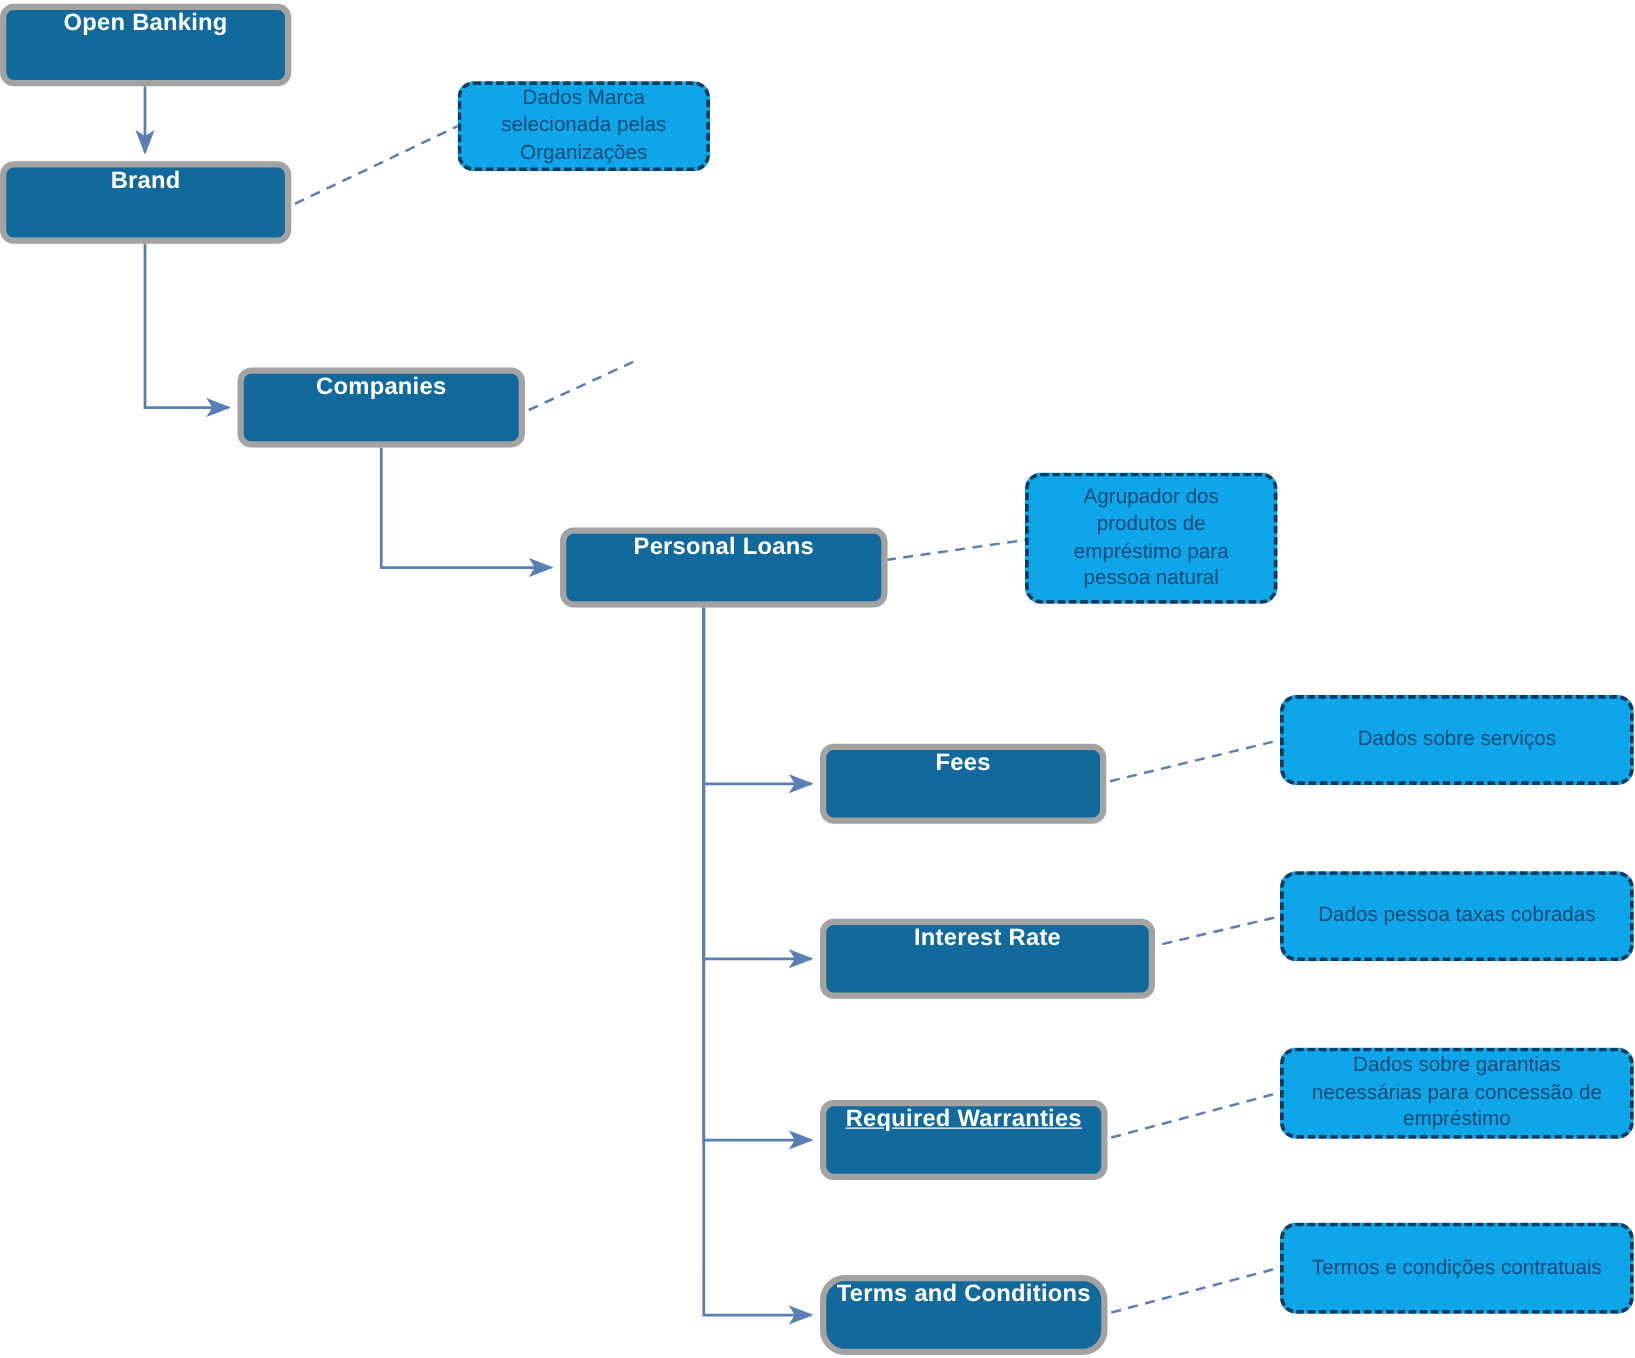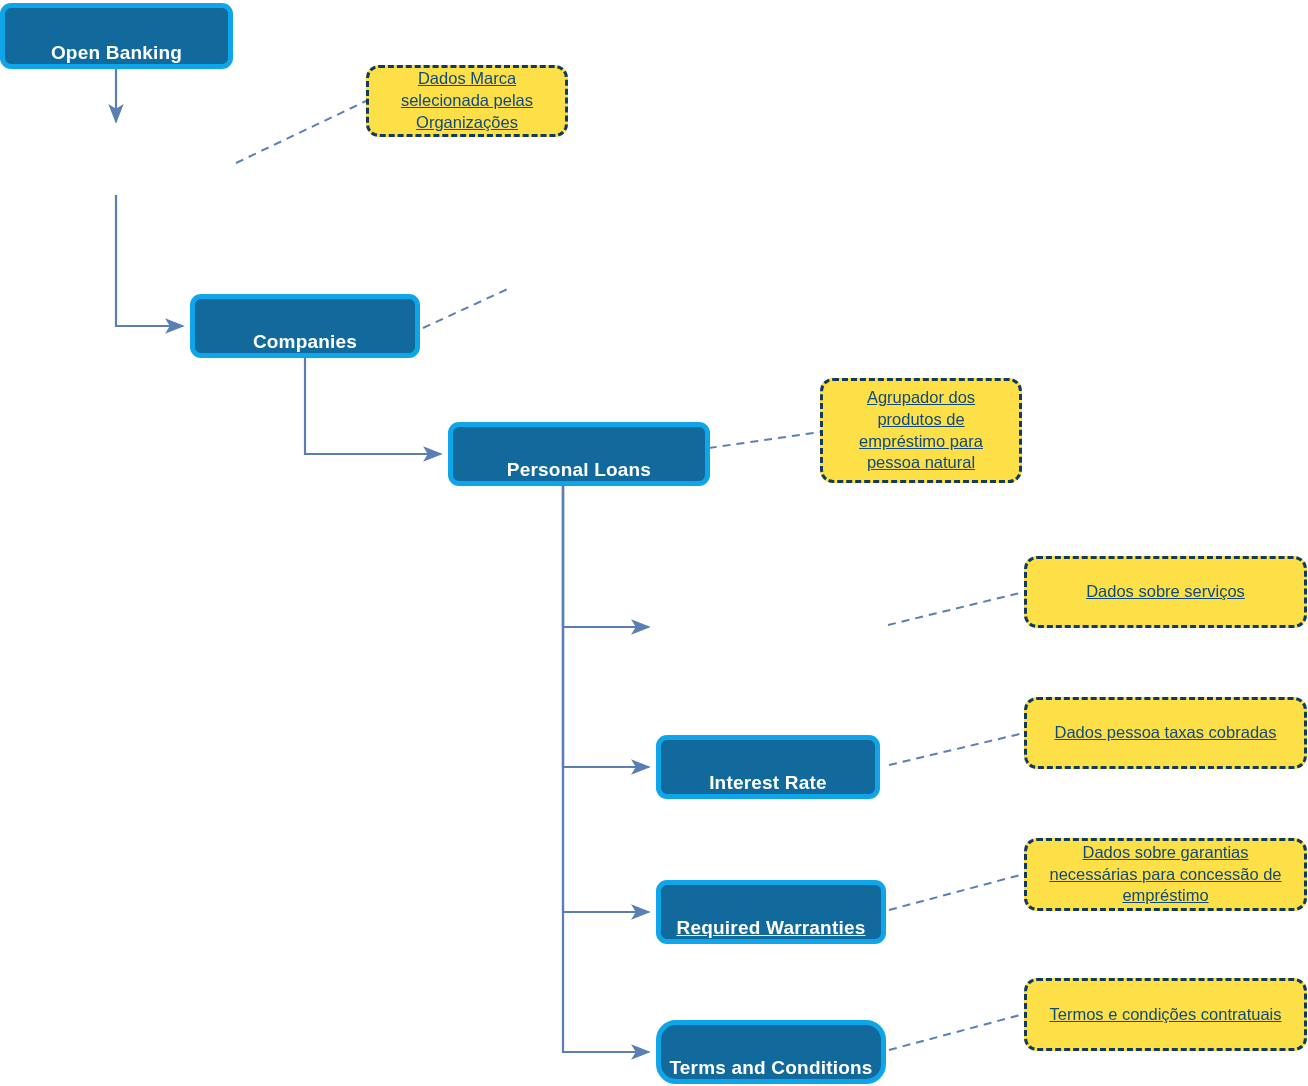--- a/index.html
+++ b/index.html
@@ -23,49 +23,48 @@
     left: 0;
     top: 0;
     width: 1308px;
     height: 1086px;
     pointer-events: none;
   }
   .node {
     position: absolute;
     box-sizing: border-box;
     background: #12699b;
-    border: 5px solid #0ea5e9;
+    border: 5px solid #a3a3a3;
     border-radius: 11px;
     color: #ffffff;
     display: flex;
-    align-items: flex-end;
+    align-items: flex-start;
     justify-content: center;
     text-align: center;
     font-size: 19px;
     font-weight: 700;
     letter-spacing: 0.2px;
     line-height: 1.15;
     padding: 0 8px;
   }
   .note {
     position: absolute;
     box-sizing: border-box;
-    background: #fde047;
+    background: #0ea5e9;
     border: 3px dashed #103a5e;
     border-radius: 13px;
     color: #124a77;
     display: flex;
     align-items: center;
     justify-content: center;
     text-align: center;
     font-size: 16.5px;
     font-weight: 400;
     line-height: 1.32;
     padding: 4px 10px;
-    text-decoration: underline;
   }
 </style>
 </head>
 <body>
 
 <div id="canvas">
 
   <svg class="edges" viewBox="0 0 1308 1086">
     <defs>
       <marker id="arrowhead" markerWidth="9" markerHeight="7" refX="8.2" refY="3.5" orient="auto" markerUnits="strokeWidth">
@@ -118,31 +117,37 @@
     </g>
     <g>
       <path d="M889,1050 L1024,1014" stroke="#5a7fb5" stroke-width="2" stroke-dasharray="8,6" fill="none"></path>
     </g>
   </svg>
 
   <div class="node" style="left:0px; top:3px; width:233px; height:66px; border-radius:11px;">
     <span>Open Banking</span>
   </div>
 
+  <div class="node" style="left:0px; top:129px; width:233px; height:66px; border-radius:11px;">
+    <span>Brand</span>
+  </div>
 
   <div class="node" style="left:190px; top:294px; width:230px; height:64px;">
     <span>Companies</span>
   </div>
 
   <div class="node" style="left:448px; top:422px; width:262px; height:64px;">
     <span>Personal Loans</span>
   </div>
 
+  <div class="node" style="left:656px; top:595px; width:229px; height:64px;">
+    <span>Fees</span>
+  </div>
 
-  <div class="node" style="left:656px; top:735px; width:224px; height:64px;">
+  <div class="node" style="left:656px; top:735px; width:268px; height:64px;">
     <span>Interest Rate</span>
   </div>
 
   <div class="node" style="left:656px; top:880px; width:230px; height:64px;text-decoration:underline;">
     <span>Required Warranties</span>
   </div>
 
   <div class="node" style="left:656px; top:1020px; width:230px; height:64px;border-radius:20px;">
     <span>Terms and Conditions</span>
   </div>

